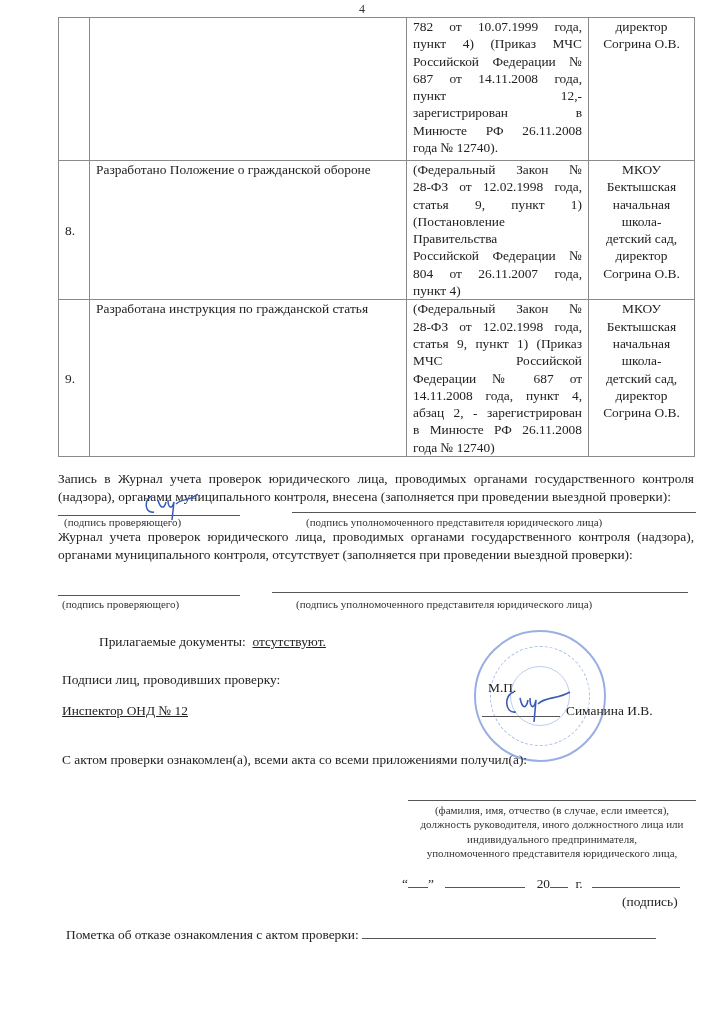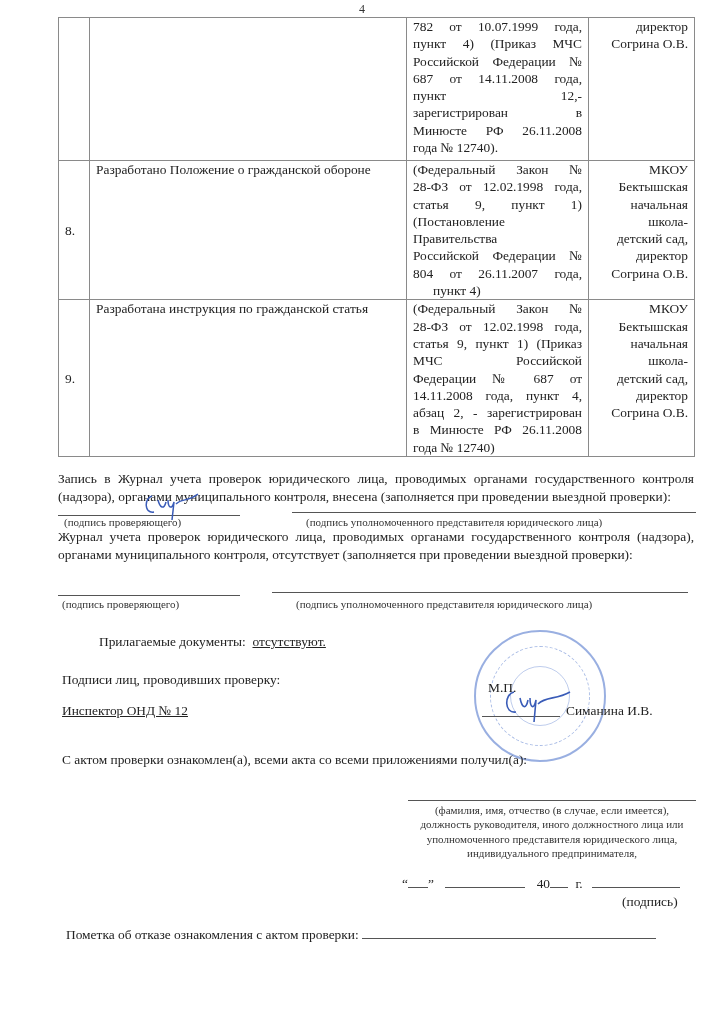--- a/index.html
+++ b/index.html
@@ -13,21 +13,21 @@
   table.doc-table {
     position:absolute; left:58px; top:17px; border-collapse:collapse; table-layout:fixed;
     width:636px;
   }
   table.doc-table td {
     border:1px solid #8a8a8a; vertical-align:top; padding:0 6px 0 6px; line-height:17.3px;
   }
   td.num { vertical-align:middle !important; text-align:left; padding-left:6px; }
   td.desc { text-align:justify; text-align-last:left; }
   td.law { text-align:justify; }
-  td.org { text-align:right; }
+  td.org { text-align:center; }
   .just-full { text-align:justify; text-align-last:justify; display:block; }
 
   .para { left:58px; width:636px; text-align:justify; line-height:17.5px; }
   .sigline { height:0; border-top:1px solid #555; }
   .small { font-size:11px; color:#333; }
   .u { text-decoration:underline; }
 
   .stamp {
     left:474px; top:630px; width:132px; height:132px; border-radius:50%;
     border:2px solid rgba(70,110,200,0.55); box-sizing:border-box;
@@ -77,21 +77,21 @@
         <td class="num">8.</td>
         <td class="desc">Разработано Положение о гражданской обороне</td>
         <td class="law">
           <span class="just-full">(Федеральный Закон №</span>
           <span class="just-full">28-ФЗ от 12.02.1998 года,</span>
           <span class="just-full">статья 9, пункт 1)</span>
           <span class="just-full">(Постановление</span>
           <span class="just-full">Правительства</span>
           <span class="just-full">Российской Федерации №</span>
           <span class="just-full">804 от 26.11.2007 года,</span>
-          <span class="" style="display: block; margin-left: 20px;">пункт 4)</span>
+          <span class="" style="display: block;">пункт 4)</span>
         </td>
         <td class="org">
           <div>МКОУ</div>
           <div>Бектышская</div>
           <div>начальная</div>
           <div>школа-</div>
           <div>детский сад,</div>
           <div>директор</div>
           <div>Согрина О.В.</div>
         </td>
@@ -161,28 +161,28 @@
 </div>
 <div class="abs" style="left:566px; top:703px;">Симанина И.В.</div>
 <div class="abs" style="left:488px; top:680px;">М.П.</div>
 
 <div class="abs" style="left:62px; top:752px;">С актом проверки ознакомлен(а), всеми акта со всеми приложениями получил(а):</div>
 
 <div class="abs sigline" style="left:408px; top:800px; width:288px;"></div>
 <div class="abs small" id="recipient-caption" style="left:392px; top:803px; width:320px; text-align:center; line-height:14.3px;">
     <div>(фамилия, имя, отчество (в случае, если имеется),</div>
     <div>должность руководителя, иного должностного лица или</div>
+    <div>индивидуального предпринимателя,</div>
     <div>уполномоченного представителя юридического лица,</div>
-    <div>индивидуального предпринимателя,</div>
   </div>
 
 <div class="abs" style="left:402px; top:876px; white-space:nowrap;">
   <span>“</span><span style="display:inline-block; width:20px; border-bottom:1px solid #555;"></span><span>”</span>
   <span style="display:inline-block; width:80px; border-bottom:1px solid #555; margin-left:8px;"></span>
-  <span style="margin-left:8px;">40</span><span style="display:inline-block; width:18px; border-bottom:1px solid #555;"></span>
+  <span style="margin-left:8px;">20</span><span style="display:inline-block; width:18px; border-bottom:1px solid #555;"></span>
   <span style="margin-left:4px;">г.</span>
   <span style="display:inline-block; width:88px; border-bottom:1px solid #555; margin-left:6px;"></span>
 </div>
 <div class="abs" style="left:622px; top:894px;">(подпись)</div>
 
 <div class="abs" style="left:66px; top:927px; white-space:nowrap;">
   <span>Пометка об отказе ознакомления с актом проверки:</span>
   <span style="display:inline-block; width:294px; border-bottom:1px solid #555;"></span>
 </div>
 

